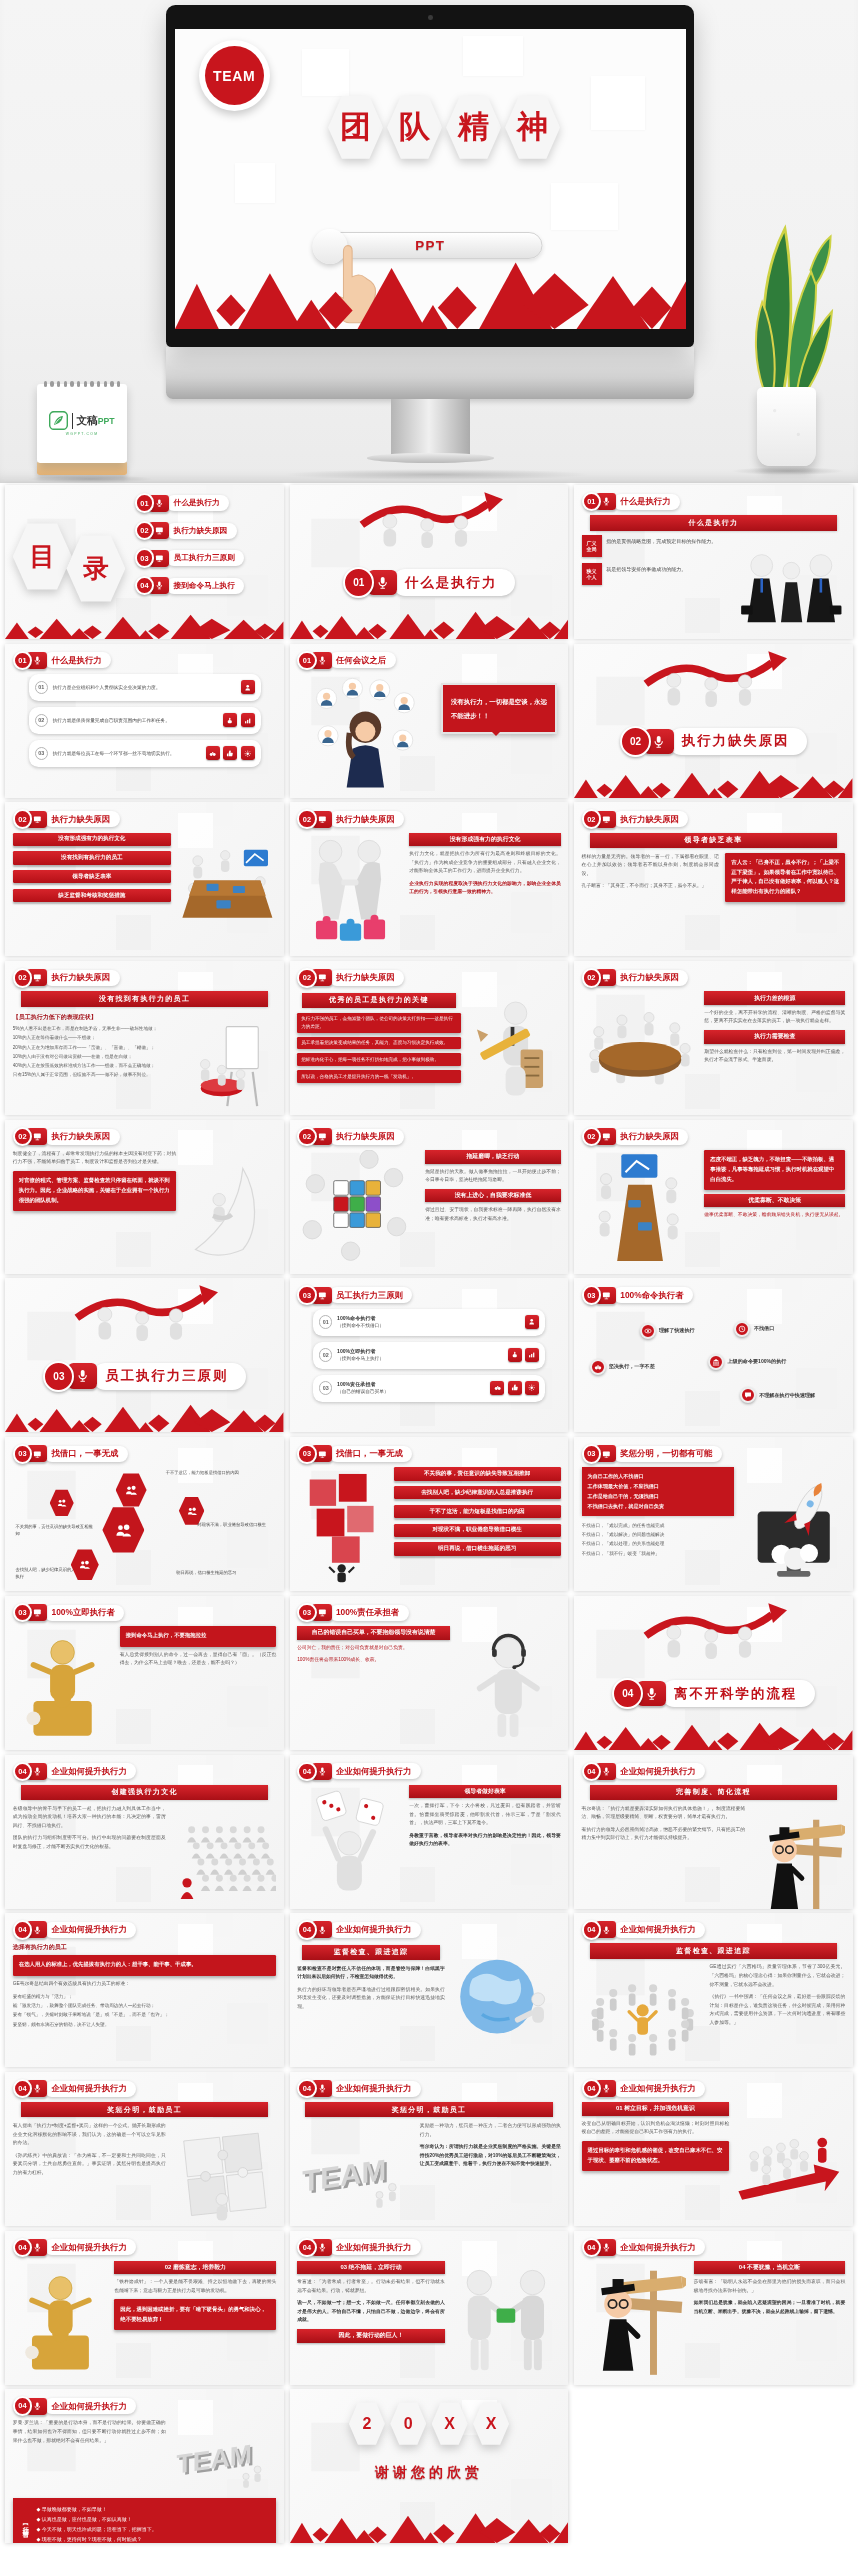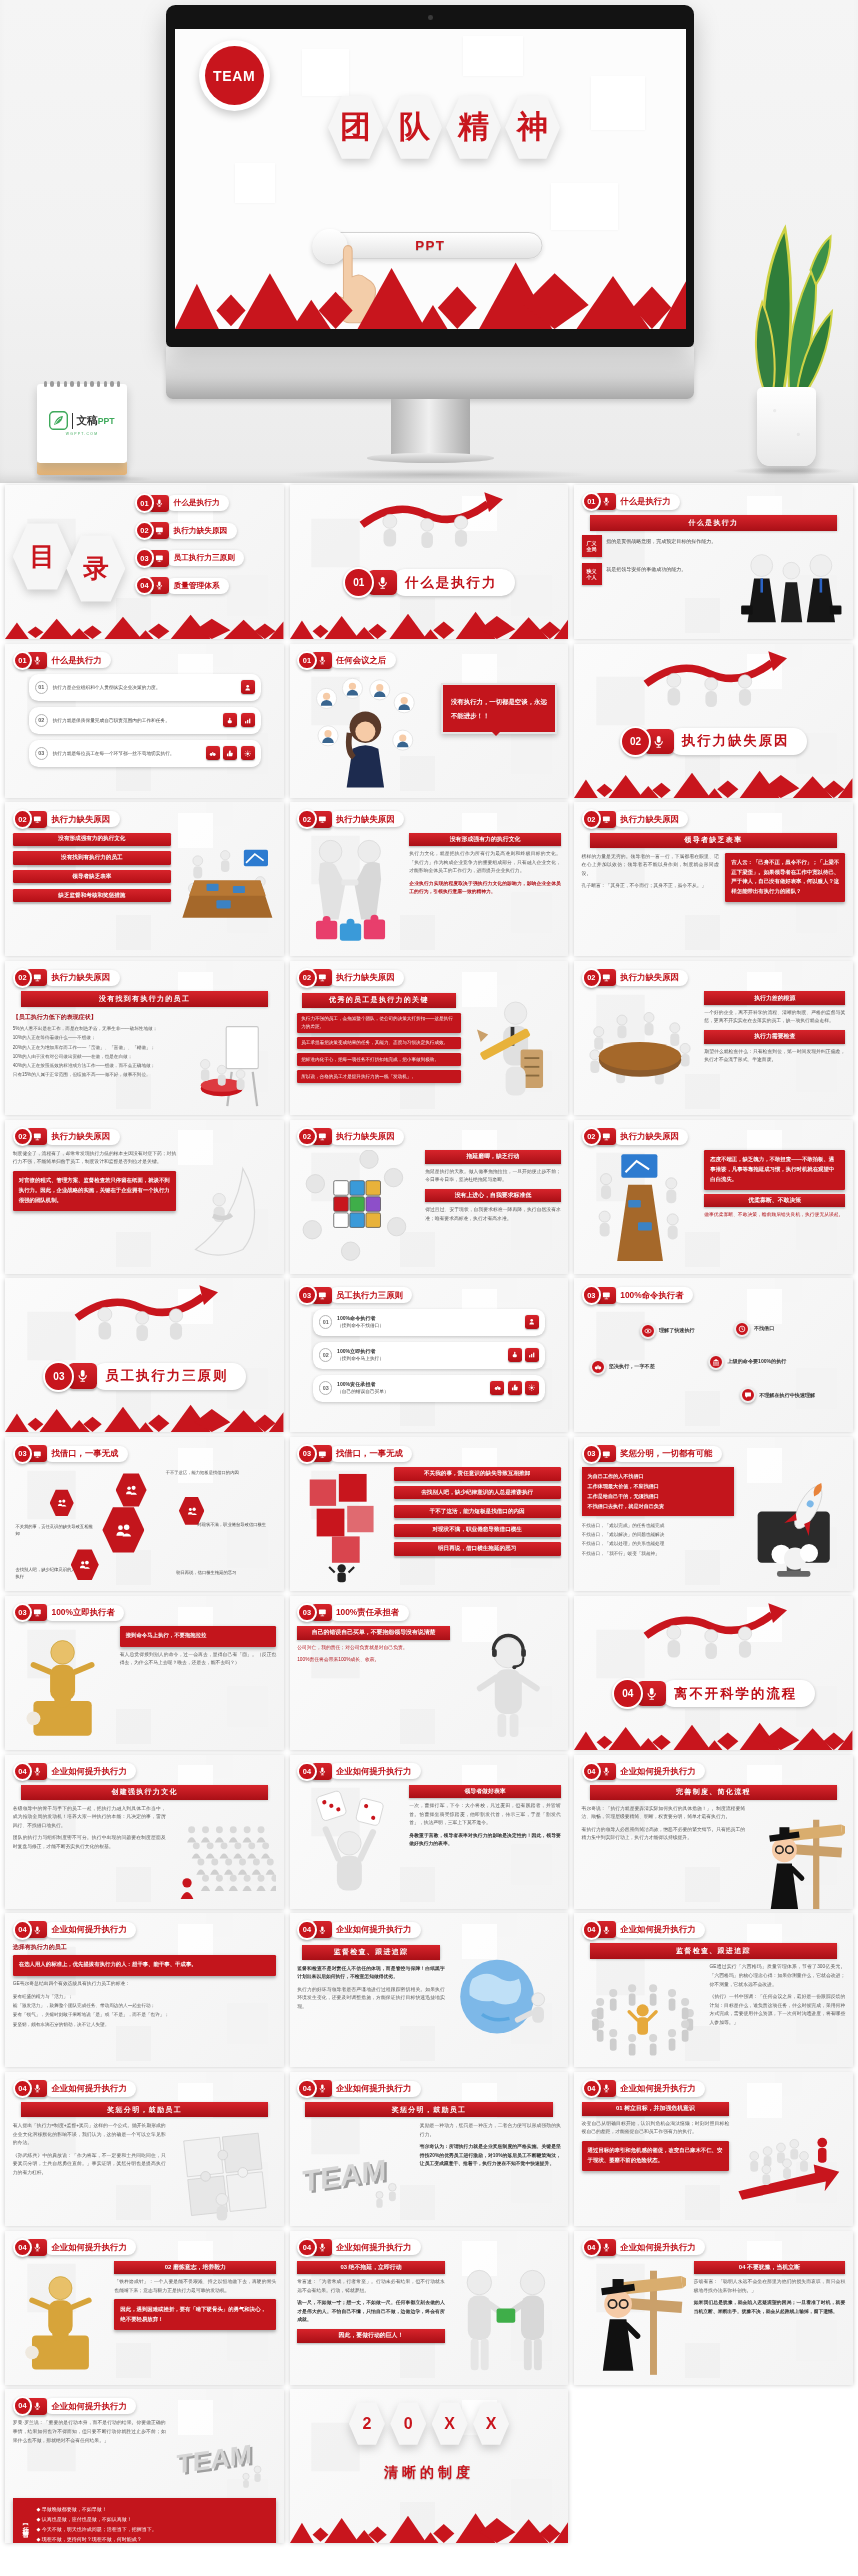--- a/index.html
+++ b/index.html
@@ -283,21 +283,21 @@
           <div class="hdr">
             <div class="num">04</div>
             <div class="ib">
               <svg class="icn" width="8.7" height="8.7" viewBox="0 0 14 14" fill="#fff">
                 <rect x="5" y="1" width="4" height="7" rx="2"></rect>
                 <path d="M3.2 6.5a3.8 3.8 0 0 0 7.6 0" fill="none" stroke="#fff" stroke-width="1.2"></path>
                 <rect x="6.4" y="10.2" width="1.2" height="2"></rect>
                 <rect x="4.5" y="12.2" width="5" height="1.1" rx=".5"></rect>
               </svg>
             </div>
-            <div class="pill">质量管理体系</div>
+            <div class="pill">接到命令马上执行</div>
           </div>
         </div>
       </div>
       <svg class="dstrip" viewBox="0 0 420 64" preserveAspectRatio="none" style="height: 31px;">
         <g fill="#c8151d">
           <polygon points="0,64 18,30 36,64"></polygon>
           <polygon points="46,38 58,50 46,62 34,50"></polygon>
           <polygon points="52,64 78,22 104,64"></polygon>
           <polygon points="96,64 112,42 128,64"></polygon>
           <polygon points="132,36 146,50 132,64 118,50"></polygon>
@@ -1905,21 +1905,21 @@
           <span class="hx">
             <span>X</span>
           </span>
         </span>
         <span class="hxw">
           <span class="hx">
             <span>X</span>
           </span>
         </span>
       </div>
-      <div class="thanksTitle">清晰的制度</div>
+      <div class="thanksTitle">谢谢您的欣赏</div>
       <svg class="dstrip" viewBox="0 0 420 64" preserveAspectRatio="none" style="height: 38px;">
         <g fill="#c8151d">
           <polygon points="0,64 18,30 36,64"></polygon>
           <polygon points="46,38 58,50 46,62 34,50"></polygon>
           <polygon points="52,64 78,22 104,64"></polygon>
           <polygon points="96,64 112,42 128,64"></polygon>
           <polygon points="132,36 146,50 132,64 118,50"></polygon>
           <polygon points="150,64 178,18 206,64"></polygon>
           <polygon points="200,64 212,46 224,64"></polygon>
           <polygon points="232,32 248,48 232,64 216,48"></polygon>

